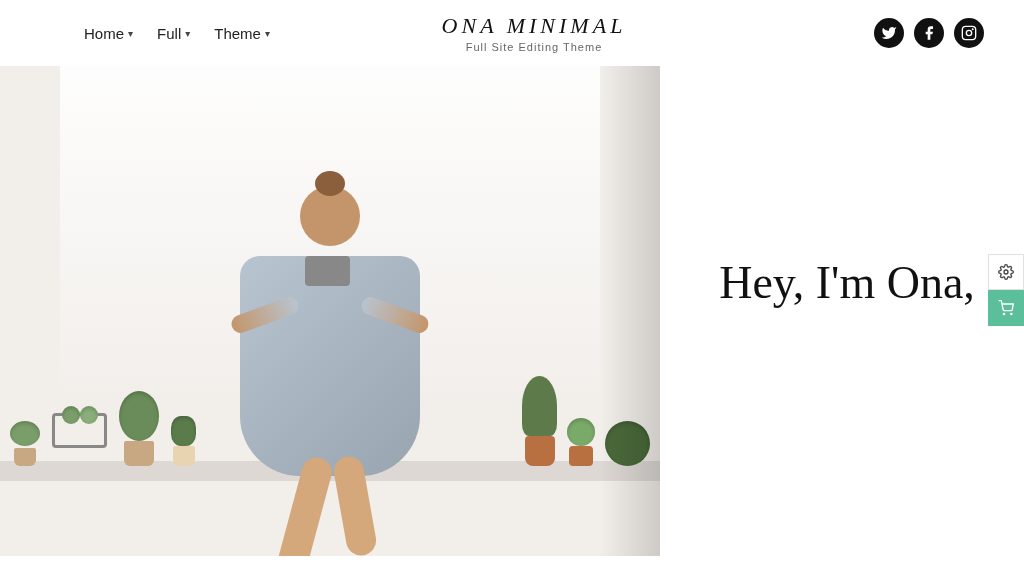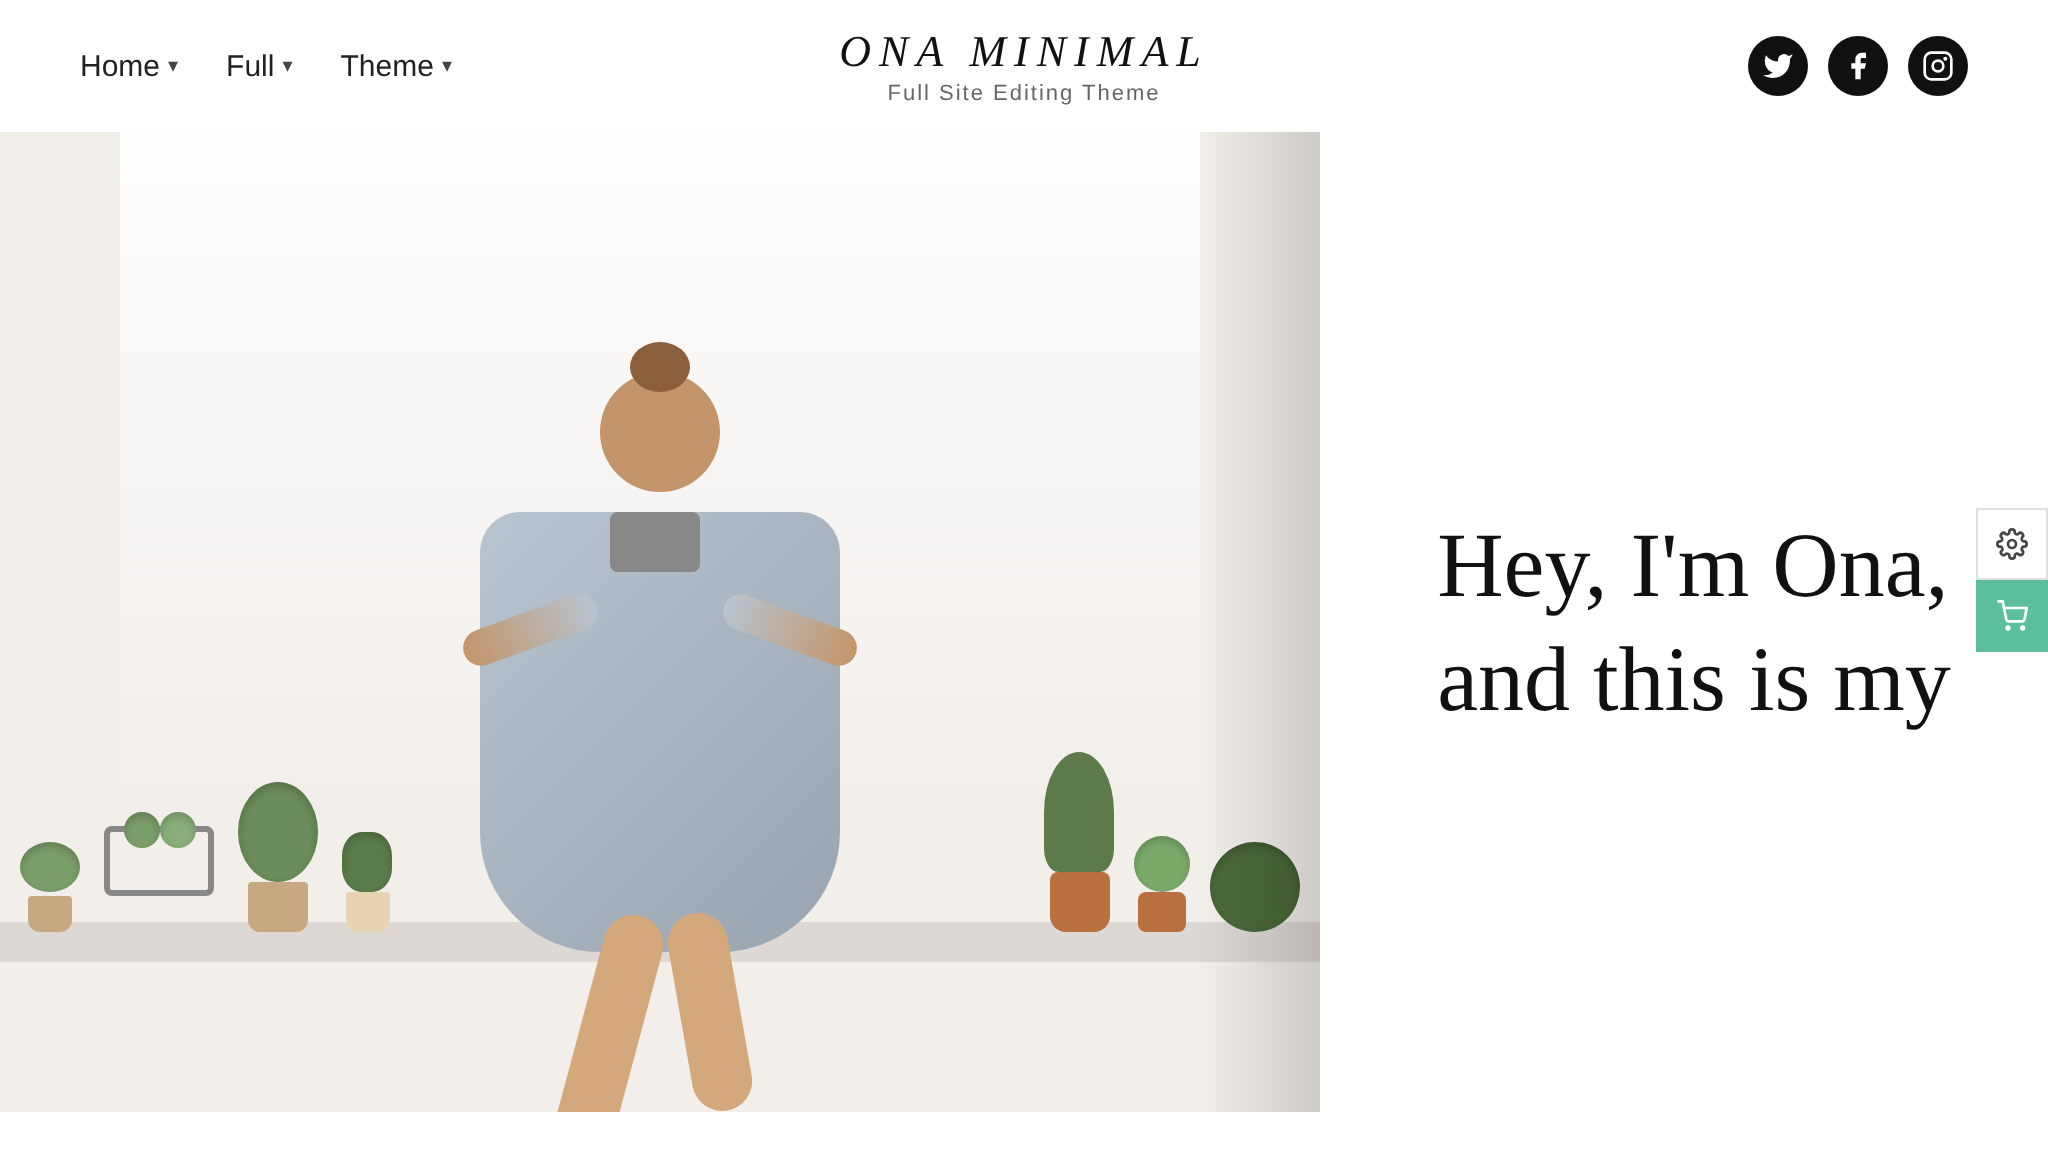--- a/index.html
+++ b/index.html
@@ -18,20 +18,21 @@
     }
 
     
     header {
       display: flex;
       align-items: center;
       justify-content: space-between;
       padding: 18px 40px;
       position: relative;
       z-index: 10;
+      margin-left: 44px;
     }
 
     nav {
       display: flex;
       align-items: center;
       gap: 24px;
     }
 
     .nav-item {
       display: flex;
@@ -461,21 +462,21 @@
         </div>
       </div>
 
       <div style="position:absolute;top:0;right:0;width:60px;height:100%;background:linear-gradient(to left,rgba(0,0,0,0.15),transparent);"></div>
     </div>
   </div>
 
   <div class="hero-text">
     <h1 class="hero-heading">
       <span>Hey, I'm Ona,</span><br>
-      <span>and this is my</span><br>
+      <br>
     </h1>
   </div>
 </main>
 
 <div class="sidebar-buttons">
   <button class="sidebar-btn">
     <svg viewBox="0 0 24 24" fill="none" stroke="currentColor" stroke-width="2">
       <circle cx="12" cy="12" r="3"></circle>
       <path d="M19.4 15a1.65 1.65 0 00.33 1.82l.06.06a2 2 0 010 2.83 2 2 0 01-2.83 0l-.06-.06a1.65 1.65 0 00-1.82-.33 1.65 1.65 0 00-1 1.51V21a2 2 0 01-4 0v-.09A1.65 1.65 0 009 19.4a1.65 1.65 0 00-1.82.33l-.06.06a2 2 0 01-2.83-2.83l.06-.06A1.65 1.65 0 004.68 15a1.65 1.65 0 00-1.51-1H3a2 2 0 010-4h.09A1.65 1.65 0 004.6 9a1.65 1.65 0 00-.33-1.82l-.06-.06a2 2 0 012.83-2.83l.06.06A1.65 1.65 0 009 4.68a1.65 1.65 0 001-1.51V3a2 2 0 014 0v.09a1.65 1.65 0 001 1.51 1.65 1.65 0 001.82-.33l.06-.06a2 2 0 012.83 2.83l-.06.06A1.65 1.65 0 0019.4 9a1.65 1.65 0 001.51 1H21a2 2 0 010 4h-.09a1.65 1.65 0 00-1.51 1z"></path>
     </svg>

